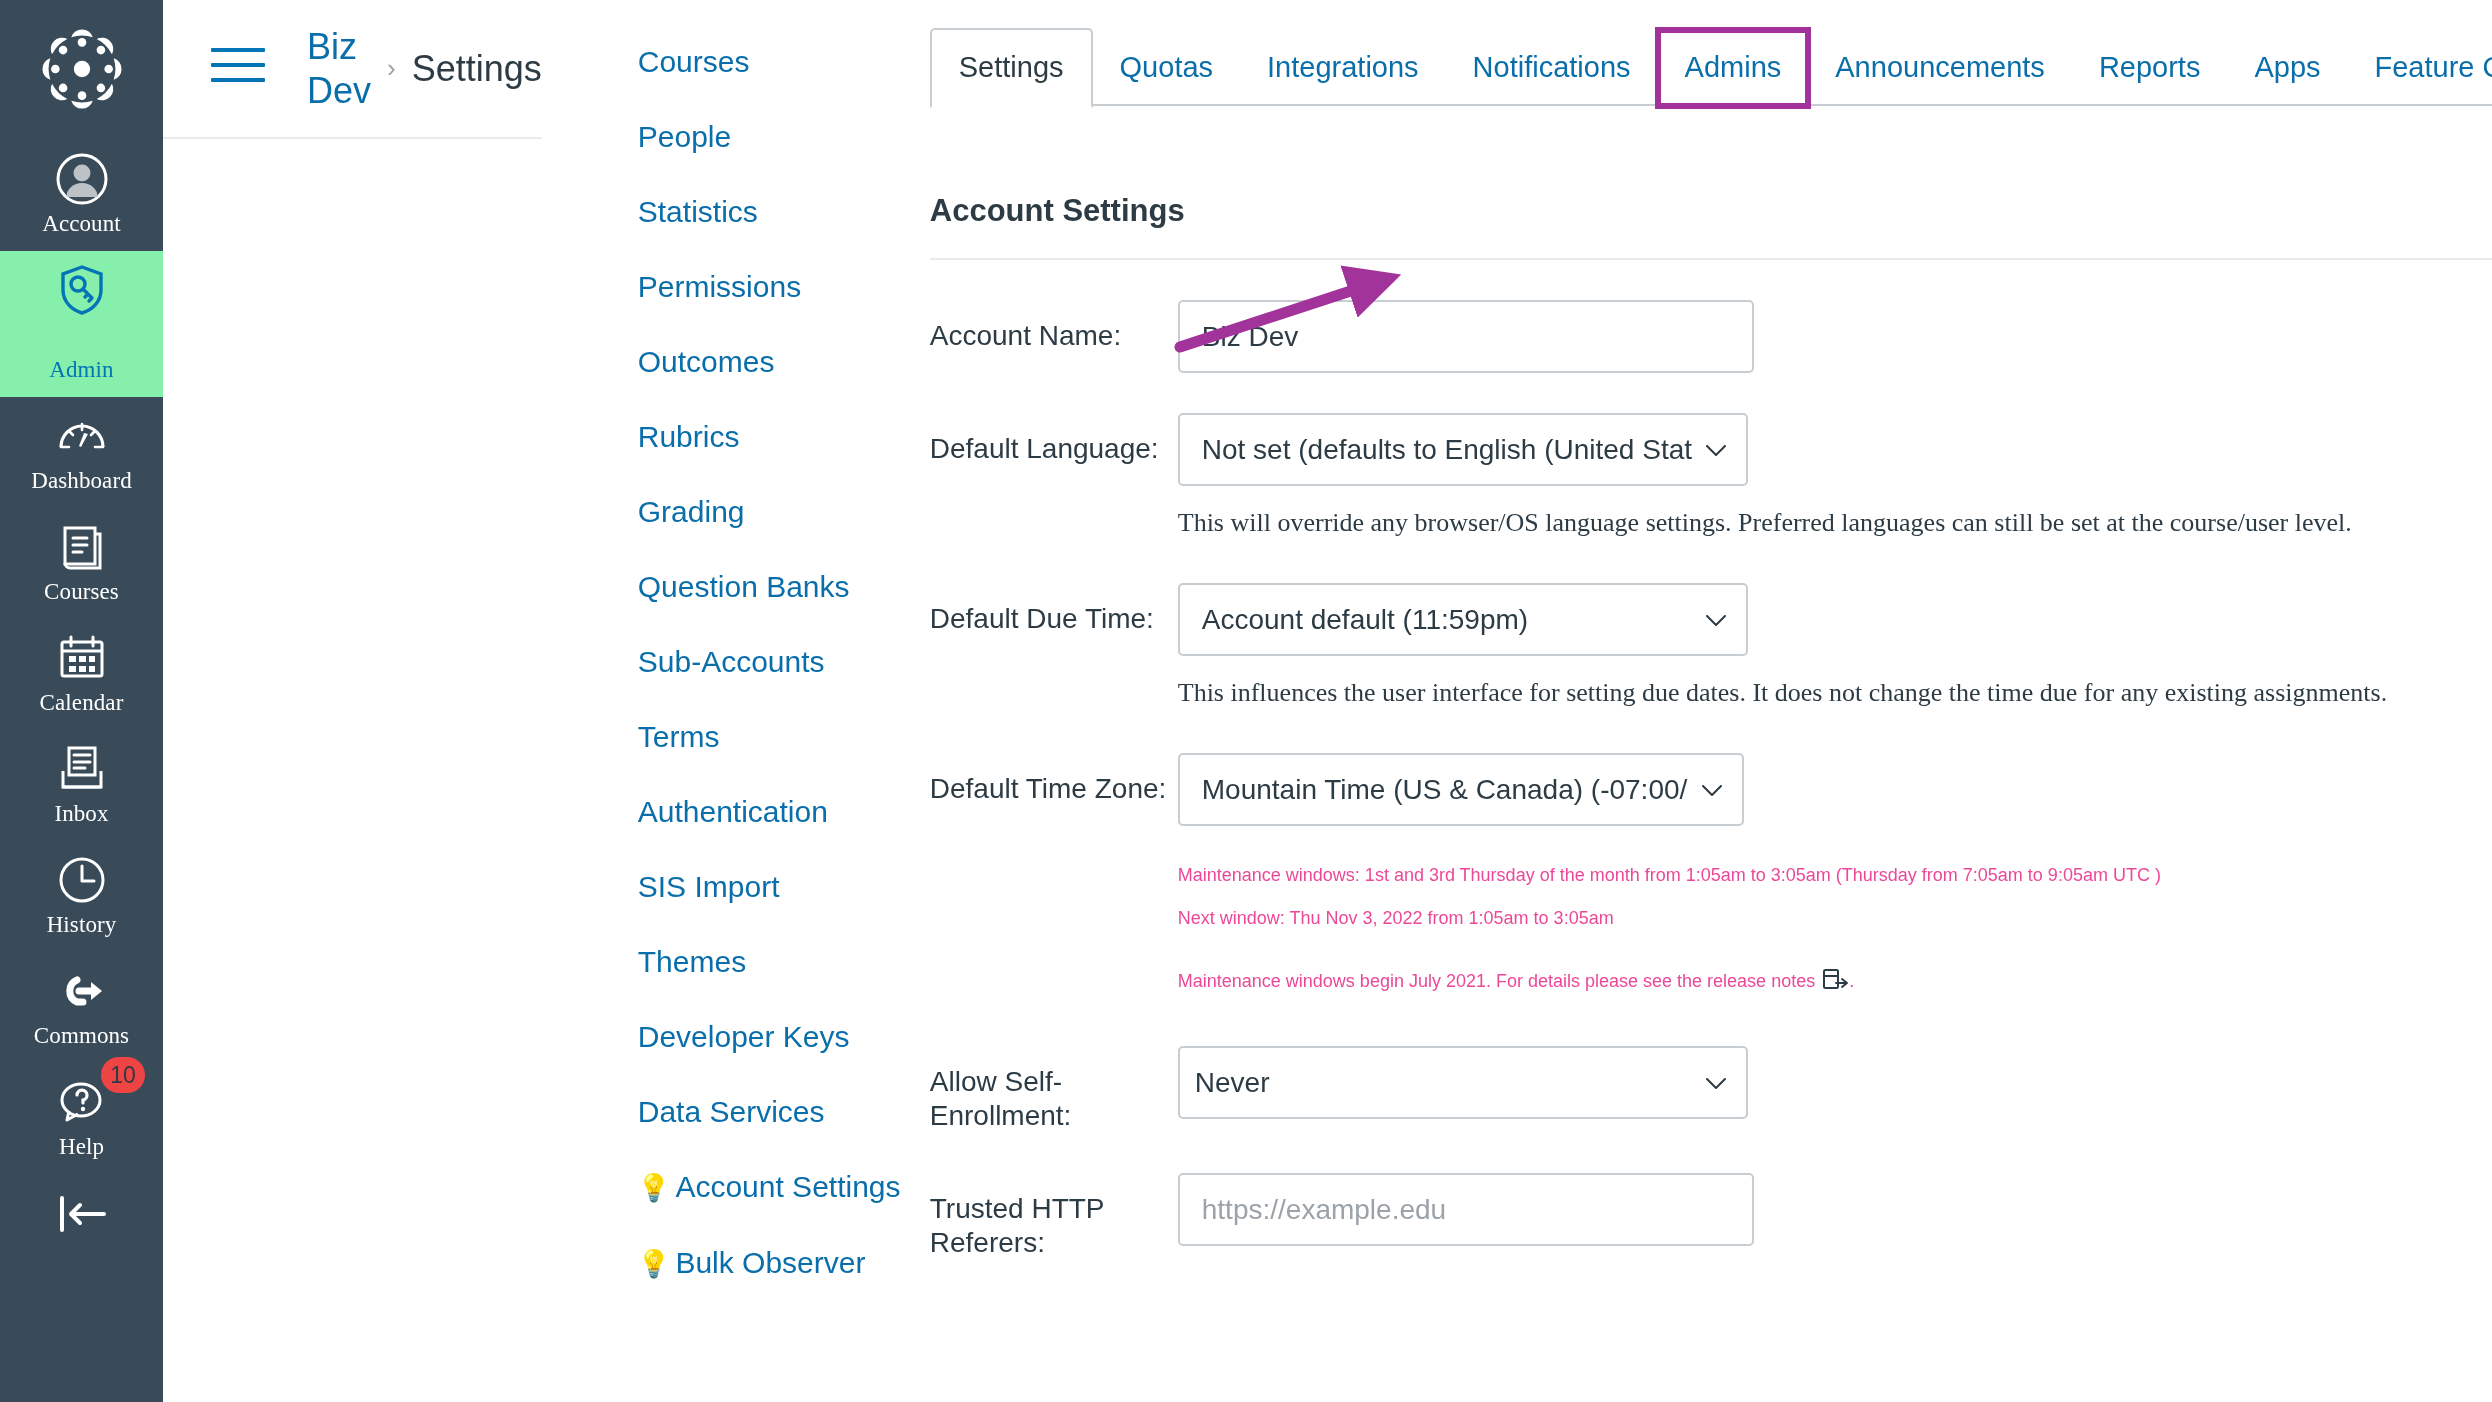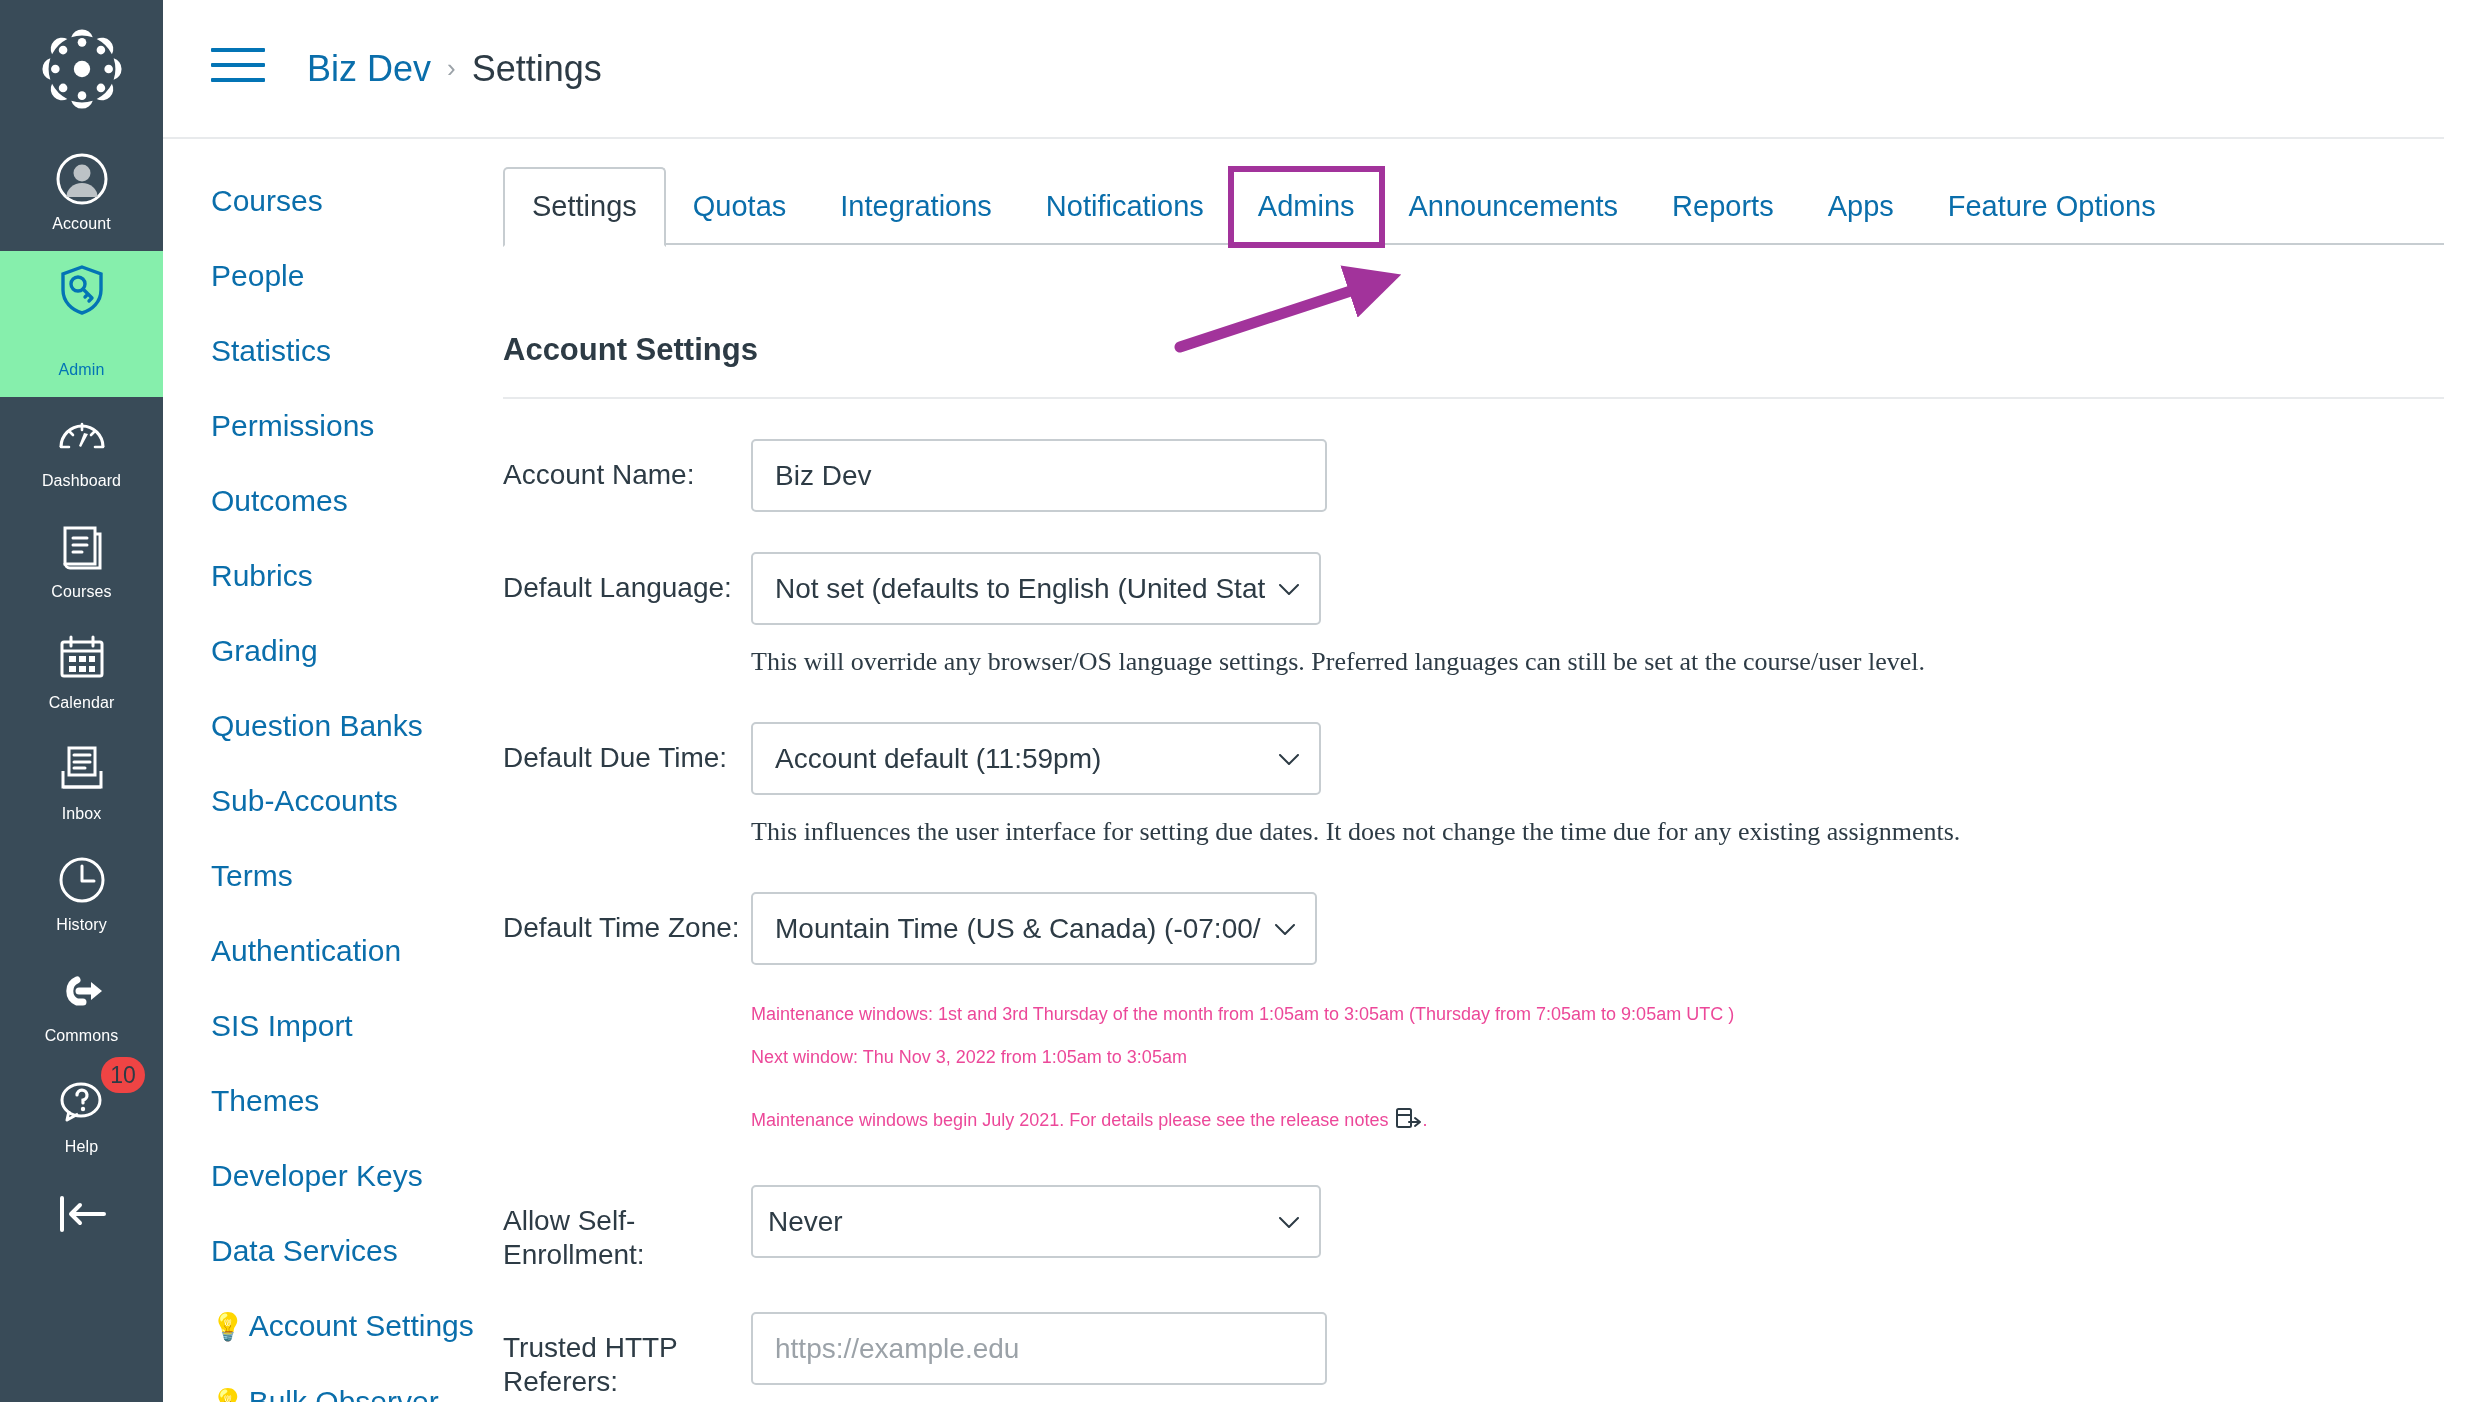--- a/index.html
+++ b/index.html
@@ -19,37 +19,37 @@
     display: flex; flex-direction: column; align-items: center;
     position: relative;
   }
   .gn-logo { margin-top: 26px; margin-bottom: 24px; }
   .gn-item {
     width: 163px; padding: 12px 0 14px 0;
     display: flex; flex-direction: column; align-items: center;
     gap: 4px; text-decoration: none; cursor: pointer;
   }
   .gn-item .gn-label {
-    color: #ffffff; font-size: 16px; line-height: 27px; letter-spacing: .1px;
+    color: #ffffff; font-size: 23px; line-height: 27px; letter-spacing: .1px; font-family: Liberation Serif, serif;
   }
   .gn-item.active { background: #86efac; gap: 39px; }
   .gn-item.active .gn-label { color: #0374B5; }
   .gn-icon { width: 54px; height: 54px; display: block; }
   .gn-badge {
     position: absolute; top: -6px; right: 18px;
     min-width: 44px; height: 36px; padding: 0 8px;
     background: #ef4444; color: #2D3B45;
     border-radius: 18px; font-size: 23px; line-height: 36px;
     text-align: center; font-weight: 400;
   }
   .gn-help-wrap { position: relative; display: flex; flex-direction: column; align-items: center; }
   .gn-collapse { margin-top: 18px; padding-bottom: 10px; }
 
   
-  .mainwrap { flex: 1 1 auto; height: 1402px; display: flex; flex-direction: column; min-width: 0; }
+  .mainwrap { flex: 1 1 auto; height: 1402px; display: flex; min-width: 0; }
 
   
   .topbar {
     height: 139px; flex: 0 0 139px;
     display: flex; align-items: center;
     padding-left: 48px;
     border-bottom: 2px solid #E8EAEC;
     margin-right: 48px;
   }
   .hamburger { width: 54px; height: 42px; margin-right: 42px; cursor: pointer; flex:0 0 auto; }

